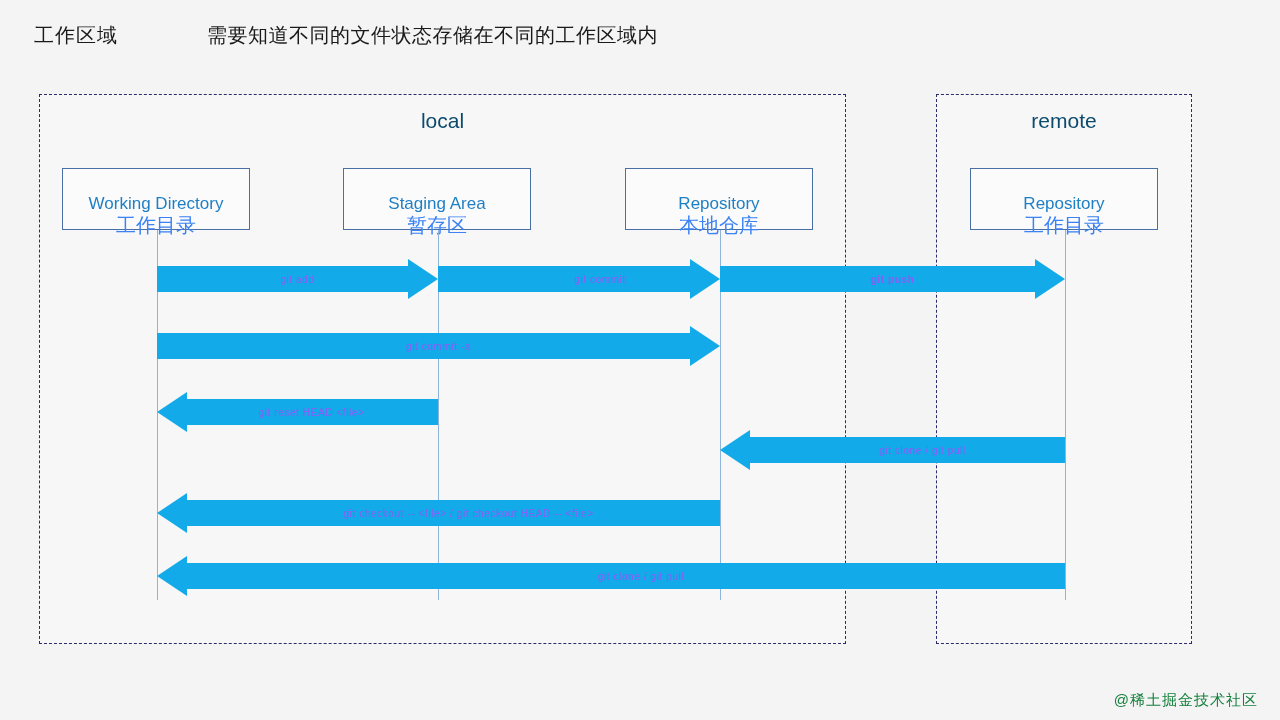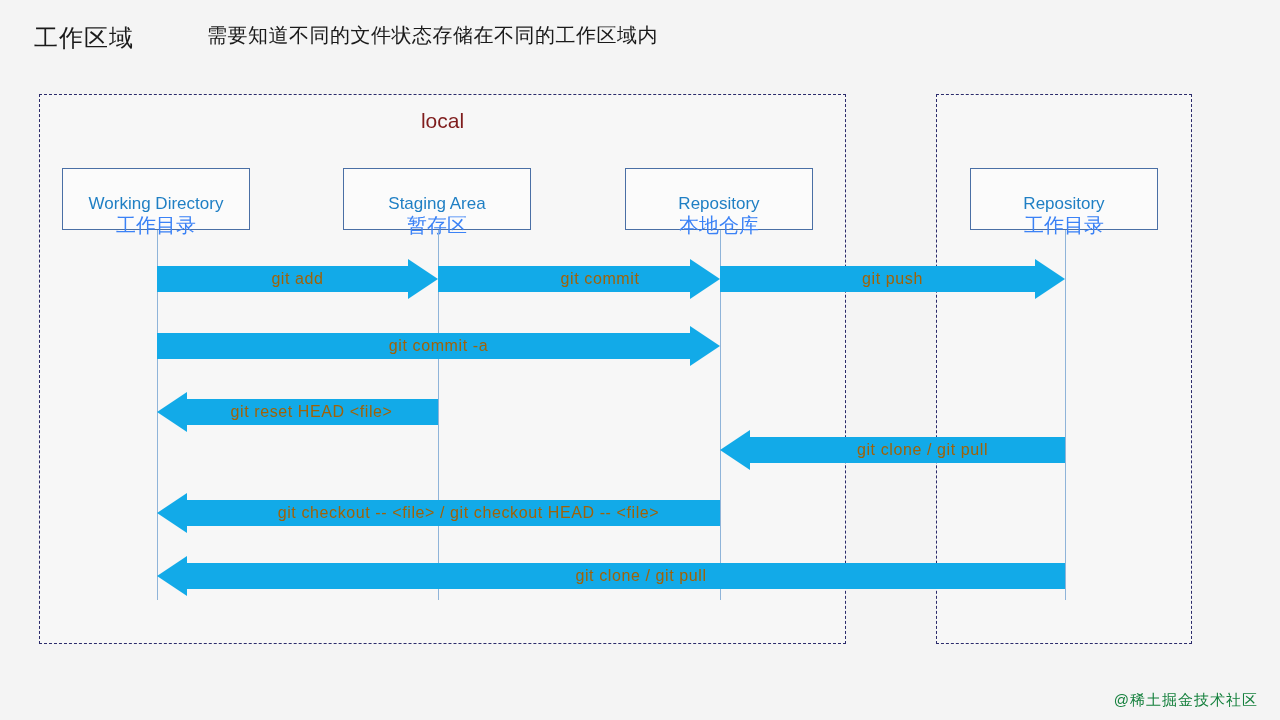--- a/index.html
+++ b/index.html
@@ -19,21 +19,21 @@
     left: 0; top: 0;
     width: 1280px;
     height: 720px;
   }
 
   
   .hdr-title {
     position: absolute;
     left: 34px;
     top: 22px;
-    font-size: 24px;
+    font-size: 20px;
     color: #1a1a1a;
     letter-spacing: 1px;
     white-space: nowrap;
   }
   .hdr-sub {
     position: absolute;
     left: 207px;
     top: 22px;
     font-size: 20px;
     color: #1a1a1a;
@@ -48,21 +48,21 @@
     background: #f7f7f7;
     box-sizing: border-box;
   }
   #group-local  { left: 39px;  top: 94px; width: 807px; height: 550px; }
   #group-remote { left: 936px; top: 94px; width: 256px; height: 550px; }
 
   .group-label {
     position: absolute;
     top: 109px;
     font-size: 21px;
-    color: #7f1d1d;
+    color: #0c4a6e;
     text-align: center;
     white-space: nowrap;
   }
   #label-local  { left: 39px;  width: 807px; }
   #label-remote { left: 936px; width: 256px; }
 
   
   .node {
     position: absolute;
     top: 168px;
@@ -105,22 +105,22 @@
   .msg svg { display: block; overflow: visible; }
   .msg-label {
     position: absolute;
     top: 0;
     left: 0;
     width: 100%;
     height: 40px;
     display: flex;
     align-items: center;
     justify-content: center;
-    font-size: 16px;
-    color: #a16207;
+    font-size: 10px;
+    color: #8b5cf6;
     letter-spacing: 0.6px;
     white-space: nowrap;
     pointer-events: none;
   }
   .msg.to-left .msg-label { justify-content: center; }
 
   
   .watermark {
     position: absolute;
     right: 22px;
@@ -136,20 +136,21 @@
 
 <div id="canvas">
 
   <div class="hdr-title">工作区域</div>
   <div class="hdr-sub">需要知道不同的文件状态存储在不同的工作区域内</div>
 
   <div class="group" id="group-local"></div>
   <div class="group" id="group-remote"></div>
 
   <div class="group-label" id="label-local">local</div>
+  <div class="group-label" id="label-remote">remote</div>
 
   <div class="node" id="node-wd">
     <span class="en">Working Directory</span>
     <span class="cn">工作目录</span>
   </div>
   <div class="node" id="node-sa">
     <span class="en">Staging Area</span>
     <span class="cn">暂存区</span>
   </div>
   <div class="node" id="node-lr">
@@ -176,21 +177,21 @@
       <div class="msg to-right" style="left: 438px; top: 259px; width: 324px;">
         <svg width="282" height="40" viewBox="0 0 282 40">
           <polygon points="0,7 252,7 252,0 282,20 252,40 252,33 0,33" fill="#12aae8"></polygon>
         </svg>
         <div class="msg-label" style="padding-right: 30px;">git  commit</div>
       </div>
       <div class="msg to-right" style="left: 720px; top: 259px; width: 345px;">
         <svg width="345" height="40" viewBox="0 0 345 40">
           <polygon points="0,7 315,7 315,0 345,20 315,40 315,33 0,33" fill="#12aae8"></polygon>
         </svg>
-        <div class="msg-label" style="padding-right: 30px;">git  push</div>
+        <div class="msg-label" style="padding-right: 30px; font-weight: bold;">git  push</div>
       </div>
       <div class="msg to-right" style="left: 157px; top: 326px; width: 563px; text-align: center;">
         <svg width="563" height="40" viewBox="0 0 563 40">
           <polygon points="0,7 533,7 533,0 563,20 533,40 533,33 0,33" fill="#12aae8"></polygon>
         </svg>
         <div class="msg-label" style="padding-right: 30px;">git  commit  -a</div>
       </div>
       <div class="msg to-left" style="left: 157px; top: 392px; width: 249px;">
         <svg width="281" height="40" viewBox="0 0 281 40">
           <polygon points="281,7 30,7 30,0 0,20 30,40 30,33 281,33" fill="#12aae8"></polygon>

